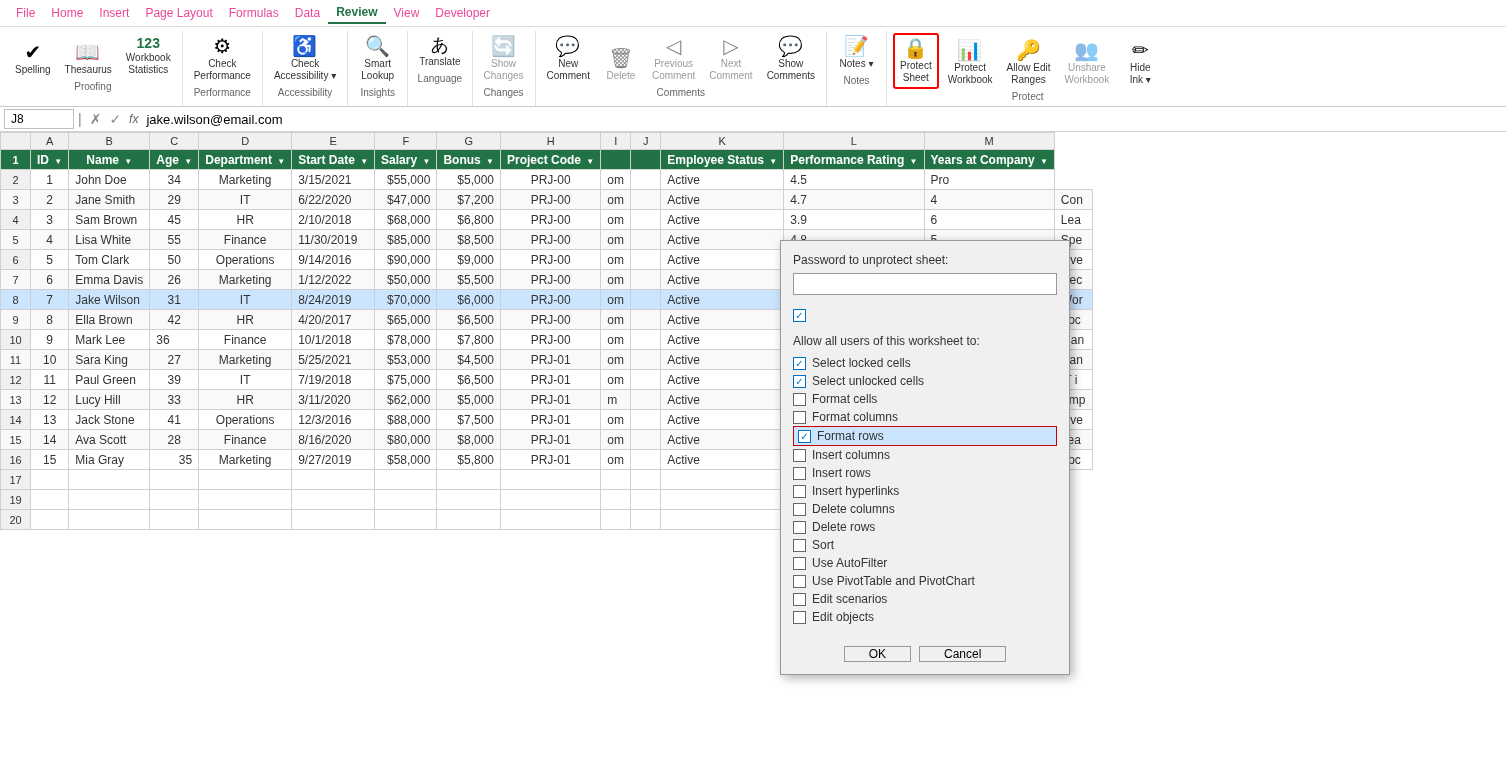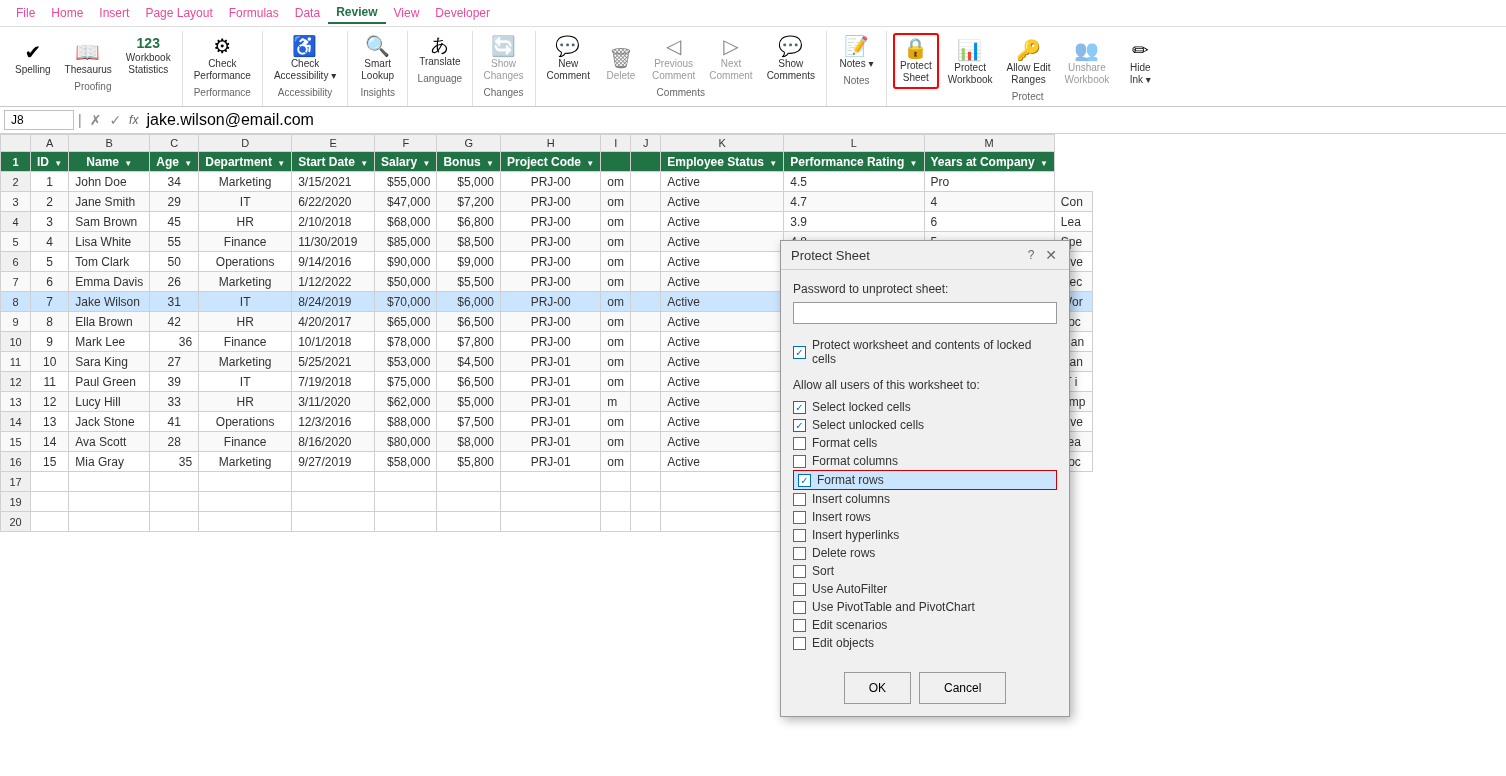--- a/index.html
+++ b/index.html
@@ -19,21 +19,21 @@
     .ribbon-buttons { display: flex; align-items: flex-end; gap: 4px; }
     .ribbon-btn { display: flex; flex-direction: column; align-items: center; cursor: pointer; padding: 3px 5px; border-radius: 3px; min-width: 44px; }
     .ribbon-btn .icon { font-size: 20px; line-height: 1; }
     .ribbon-btn .label { font-size: 10px; color: #333; text-align: center; margin-top: 2px; line-height: 1.2; }
 
     
     .formula-bar { display: flex; align-items: center; border-bottom: 1px solid #d0d0d0; padding: 2px 4px; background: #fff; }
     .cell-ref { border: 1px solid #c0c0c0; padding: 2px 6px; width: 70px; font-size: 12px; }
     .formula-sep { padding: 0 4px; color: #888; font-size: 14px; }
     .fx-label { color: #666; font-size: 12px; font-style: italic; padding: 0 4px; }
-    .formula-input { flex: 1; border: none; font-size: 16px; padding: 2px 4px; outline: none; }
+    .formula-input { flex: 1; border: none; font-size: 13px; padding: 2px 4px; outline: none; }
 
     
     .spreadsheet-container { display: flex; flex-direction: column; overflow: hidden; position: relative; }
     .sheet-table { border-collapse: collapse; font-size: 12px; }
     .sheet-table th { background: #f0f0f0; border: 1px solid #d0d0d0; padding: 2px 6px; font-weight: normal; text-align: center; min-width: 30px; color: #333; font-size: 11px; position: sticky; top: 0; z-index: 2; }
     .sheet-table td { border: 1px solid #d0d0d0; padding: 2px 6px; white-space: nowrap; height: 20px; }
     .row-header { background: #f0f0f0; text-align: center; font-size: 11px; color: #333; min-width: 30px; }
     .header-row td { background: #217346; color: #fff; font-weight: bold; text-align: center; }
     .header-row td .filter-arrow { font-size: 8px; margin-left: 2px; }
     .data-row td { color: #333; }
@@ -51,21 +51,21 @@
     .dialog-body { padding: 12px; }
     .dialog-label { font-size: 12px; color: #333; margin-bottom: 6px; }
     .dialog-input { width: 100%; border: 1px solid #999; padding: 3px 5px; font-size: 12px; margin-bottom: 12px; background: #fff; }
     .dialog-section-label { font-size: 12px; color: #333; margin-bottom: 6px; }
     .dialog-checkbox-row { display: flex; align-items: center; gap: 6px; padding: 2px 0; font-size: 12px; color: #333; cursor: pointer; }
     .dialog-checkbox-row.highlighted { background: #cce5ff; border: 1.5px solid #c00; padding: 2px 4px; }
     .dialog-checkbox { width: 13px; height: 13px; border: 1px solid #666; background: #fff; display: flex; align-items: center; justify-content: center; flex-shrink: 0; }
     .dialog-checkbox.checked { background: #fff; border-color: #0070c0; }
     .dialog-checkbox.checked::after { content: '✓'; font-size: 10px; color: #0070c0; }
     .dialog-footer { display: flex; justify-content: center; gap: 8px; padding: 8px 12px 12px 12px; }
-    .dialog-btn { padding: 8px 24px; font-size: 12px; border: 1px solid #999; background: #f0f0f0; cursor: pointer; }
+    .dialog-btn { padding: 0 24px; font-size: 12px; border: 1px solid #999; background: #f0f0f0; cursor: pointer; }
     .dialog-btn.primary { background: #f0f0f0; }
 
     .sheet-scroll { overflow: auto; max-height: 580px; }
     .empty-row td { height: 20px; }
 
     
     .protect-sheet-btn { border: 2px solid red !important; }
   </style>
 </head>
 <body>
@@ -397,21 +397,21 @@
             <td></td>
             <td>Active</td>
             <td>4</td>
             <td>7</td>
             <td>Foc</td>
           </tr>
           <tr class="data-row">
             <td class="row-header">10</td>
             <td style="text-align: center;">9</td>
             <td>Mark Lee</td>
-            <td style="text-align: right;">36</td>
+            <td style="text-align: left;">36</td>
             <td style="text-align: center;">Finance</td>
             <td>10/1/2018</td>
             <td style="text-align: right;">$78,000</td>
             <td style="text-align: right;">$7,800</td>
             <td style="text-align: center;">PRJ-00</td>
             <td>om</td>
             <td></td>
             <td>Active</td>
             <td>4.4</td>
             <td>6</td>
@@ -567,34 +567,26 @@
             <td></td>
             <td></td>
           </tr>
         </tbody>
     </table>
   </div>
 </div>
 
 <div class="dialog-overlay">
   <div class="dialog-box">
-    <div class="dialog-title-bar">
-      <span class="dialog-title">Protect Sheet</span>
-      <div class="dialog-controls">
-        <span class="dialog-help-btn">?</span>
-        <span class="dialog-close-btn">✕</span>
-      </div>
-    </div>
     <div class="dialog-body">
       <div class="dialog-label">Password to unprotect sheet:</div>
       <input type="password" class="dialog-input" style="">
 
       <div class="dialog-checkbox-row">
         <div class="dialog-checkbox checked"></div>
-        <span>Protect worksheet and contents of locked cells</span>
       </div>
 
       <div style="margin-top:10px;">
         <div class="dialog-section-label">Allow all users of this worksheet to:</div>
         <div id="dialog-checkboxes">
             <div class="dialog-checkbox-row">
               <div class="dialog-checkbox checked"></div>
               <span>Select locked cells</span>
             </div>
             <div class="dialog-checkbox-row">
@@ -620,20 +612,24 @@
             <div class="dialog-checkbox-row">
               <div class="dialog-checkbox"></div>
               <span>Insert rows</span>
             </div>
             <div class="dialog-checkbox-row">
               <div class="dialog-checkbox"></div>
               <span>Insert hyperlinks</span>
             </div>
             <div class="dialog-checkbox-row">
               <div class="dialog-checkbox"></div>
+              <span>Delete columns</span>
+            </div>
+            <div class="dialog-checkbox-row">
+              <div class="dialog-checkbox"></div>
               <span>Delete rows</span>
             </div>
             <div class="dialog-checkbox-row">
               <div class="dialog-checkbox"></div>
               <span>Sort</span>
             </div>
             <div class="dialog-checkbox-row">
               <div class="dialog-checkbox"></div>
               <span>Use AutoFilter</span>
             </div>

